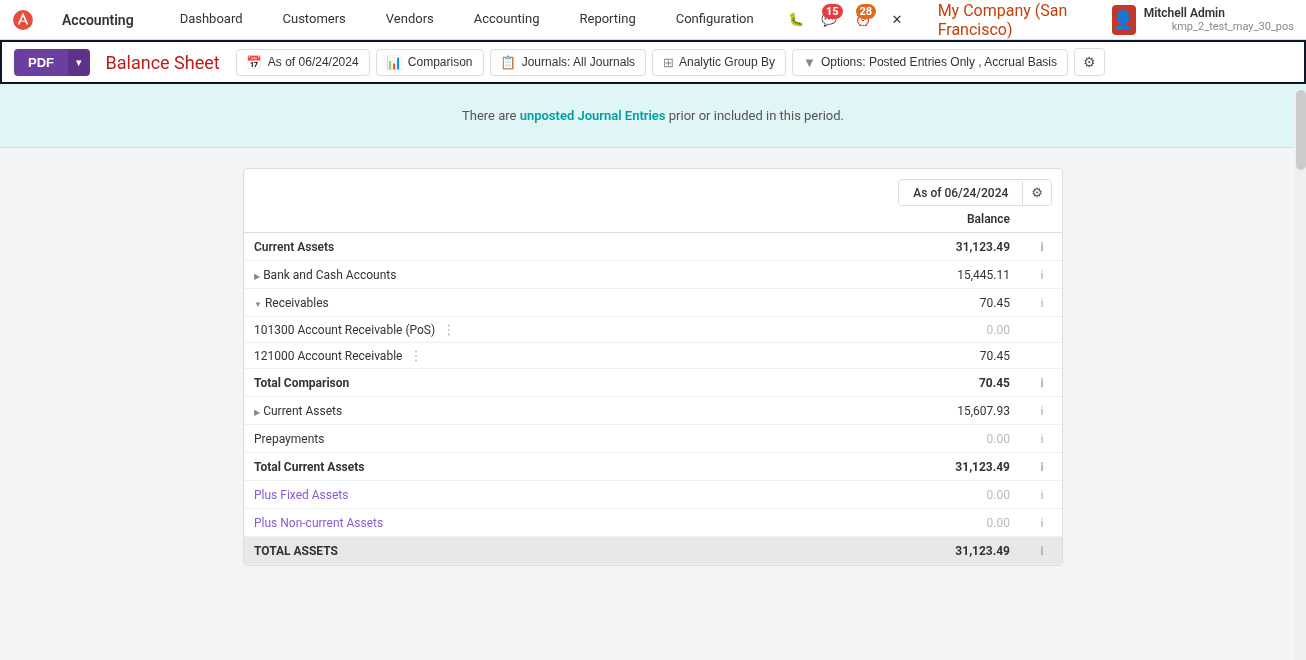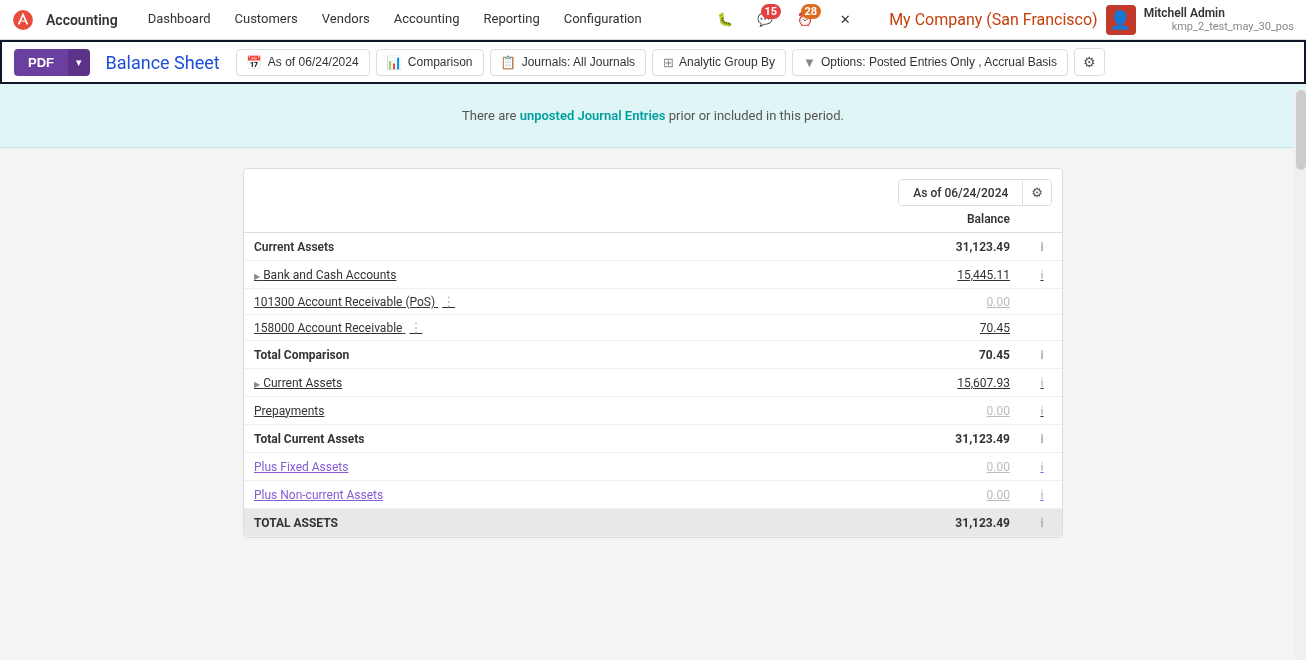--- a/index.html
+++ b/index.html
@@ -6,21 +6,21 @@
     body { font-family: -apple-system, BlinkMacSystemFont, 'Segoe UI', Roboto, sans-serif; font-size: 13px; background: #f8f8f8; color: #333; }
 
     
     .topnav {
       background: #fff;
       border-bottom: 1px solid #ddd;
       display: flex;
       align-items: center;
       padding: 0 12px;
       height: 40px;
-      gap: 4px;
+      gap: 20px;
     }
     .topnav-logo {
       display: flex;
       align-items: center;
       margin-right: 8px;
     }
     .topnav-logo svg { width: 22px; height: 22px; }
     .topnav-app-name {
       font-weight: 600;
       font-size: 14px;
@@ -120,21 +120,21 @@
       background: #5c3388;
       color: #fff;
       border: none;
       padding: 6px 8px;
       cursor: pointer;
       font-size: 11px;
     }
     .toolbar-title {
       font-size: 18px;
       font-weight: 400;
-      color: #1d4ed8;
+      color: #b91c1c;
       margin: 0 10px;
     }
     .toolbar-btn {
       display: flex;
       align-items: center;
       gap: 5px;
       padding: 5px 10px;
       border: 1px solid #ddd;
       border-radius: 4px;
       background: #fff;
@@ -237,21 +237,20 @@
       font-weight: 700;
       text-transform: uppercase;
       font-size: 12px;
     }
     .row-section td {
       background: #fff;
       font-weight: 600;
     }
     .row-item td {
       background: #fff;
-      text-decoration: underline;
     }
     .row-total td {
       background: #fff;
       font-weight: 700;
       border-top: 1px solid #ddd;
     }
     .row-link td { color: #875bd4; }
     .row-link .amount-col { color: #aaa; }
     .amount-col {
       text-align: right;
@@ -407,33 +406,41 @@
 
         <tr class="row-item">
           <td class="name-col indent-2">
             <span class="expand-col"><span class="chevron-right"></span></span>
             <span style="cursor:pointer;">Bank and Cash Accounts</span>
           </td>
           <td class="amount-col">15,445.11</td>
           <td class="info-col"><span class="info-circle"></span></td>
         </tr>
 
+        <tr class="row-item">
+          <td class="name-col indent-2">
+            <span class="expand-col"><span class="chevron-down"></span></span>
+            <span style="cursor:pointer;">Receivables</span>
+          </td>
+          <td class="amount-col">70.45</td>
+          <td class="info-col"><span class="info-circle"></span></td>
+        </tr>
 
         <tr class="row-item">
           <td class="name-col indent-3">
             <span style="cursor:pointer;">101300 Account Receivable (PoS)</span>
             <span class="dots-menu"></span>
           </td>
           <td class="amount-col amount-muted">0.00</td>
           <td class="info-col"></td>
         </tr>
 
         <tr class="row-item">
           <td class="name-col indent-3">
-            <span style="cursor:pointer;">158000 Account Receivable</span>
+            <span style="cursor:pointer;">121000 Account Receivable</span>
             <span class="dots-menu"></span>
           </td>
           <td class="amount-col">70.45</td>
           <td class="info-col"></td>
         </tr>
 
         <tr class="row-total">
           <td class="name-col indent-2">Total Comparison</td>
           <td class="amount-col">70.45</td>
           <td class="info-col"><span class="info-circle"></span></td>

